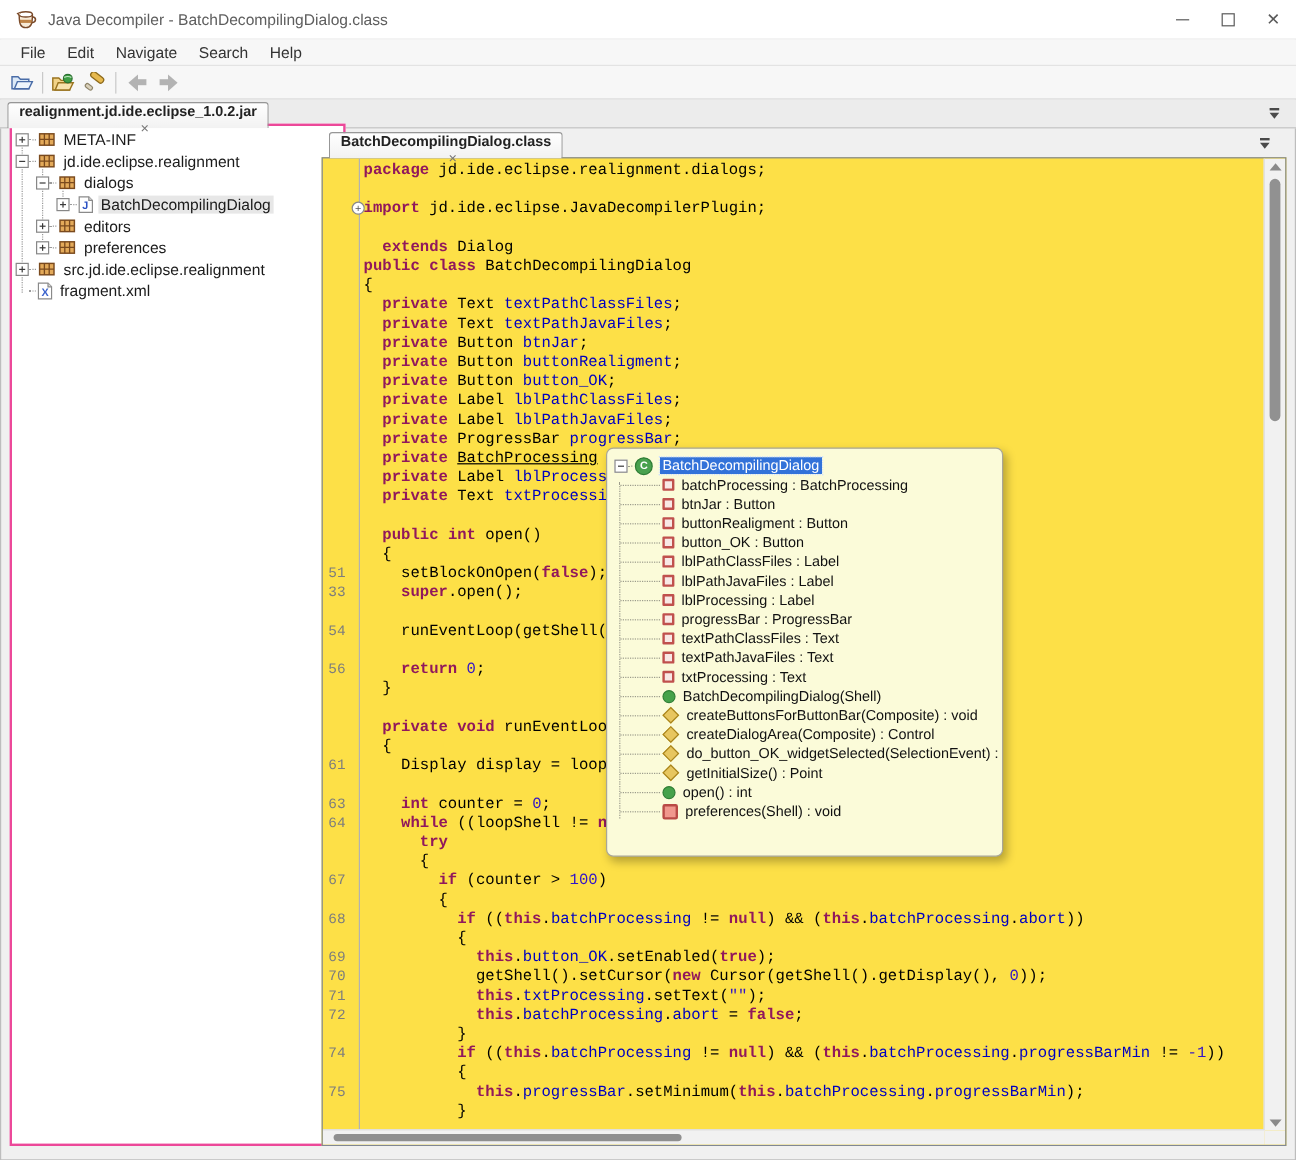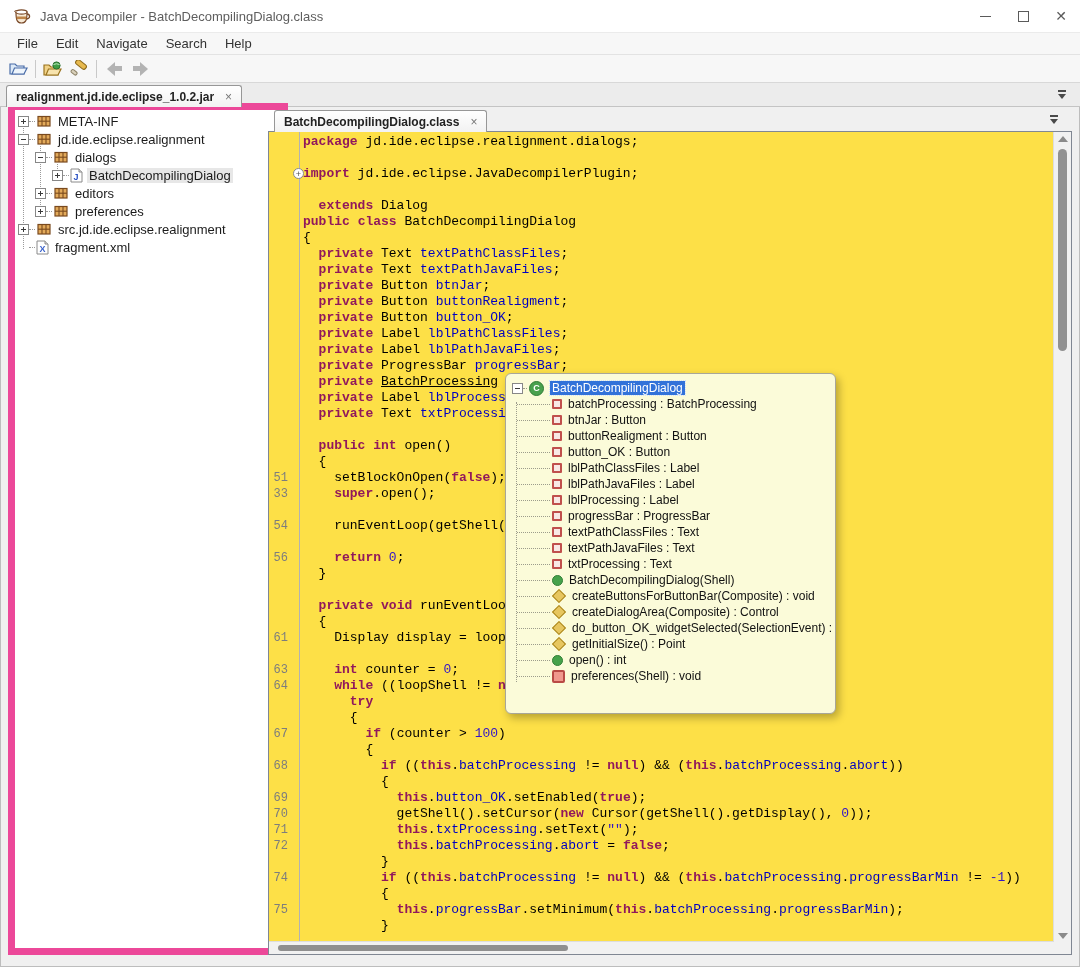--- a/index.html
+++ b/index.html
@@ -25,29 +25,29 @@
   .tbtn{width:26px;height:22px;display:flex;align-items:center;justify-content:center;}
   .tsep{width:1px;height:18px;background:#c9c9c9;margin:0 4px;}
   .nav-arrow{display:flex;align-items:center;}
   .nav-arrow .tail{width:7px;height:5px;background:#b3b3b3;}
   .nav-arrow .head-r{width:0;height:0;border-top:7px solid transparent;border-bottom:7px solid transparent;border-left:8px solid #b3b3b3;}
   .nav-arrow .head-l{width:0;height:0;border-top:7px solid transparent;border-bottom:7px solid transparent;border-right:8px solid #b3b3b3;}
   
   #jar-tabbar{height:23px;background:#ececec;border-bottom:1px solid #c4c4c4;display:flex;align-items:flex-end;padding-left:6px;position:relative;}
   .tab{height:21px;background:linear-gradient(#ffffff,#f2f2f2);border:1px solid #979797;border-bottom:none;
        border-radius:3px 3px 0 0;display:flex;align-items:center;padding:0 9px;margin-bottom:-1px;
-       font-size:12px;font-weight:bold;color:#222;position:relative;z-index:2;}
+       font-size:12px;font-weight:bold;color:#222;position:relative;z-index:2;flex-direction:column;}
   .tab-close{margin-left:11px;color:#777;font-size:12px;font-weight:normal;}
   .tab-dd{position:absolute;right:13px;top:7px;width:10px;height:9px;}
   .tab-dd::before{content:"";position:absolute;top:0;left:1px;width:8px;height:2px;background:#4a4a4a;}
   .tab-dd::after{content:"";position:absolute;top:4px;left:1px;width:0;height:0;
        border-left:4px solid transparent;border-right:4px solid transparent;border-top:5px solid #4a4a4a;}
   
   #tree-panel{position:absolute;left:8px;top:103px;width:280px;height:852px;background:#fff;
-      border:7px solid #ec4899;box-sizing:border-box;overflow:hidden;font-size:13px;}
+      border:2px solid #ec4899;box-sizing:border-box;overflow:hidden;font-size:13px;}
   #tree-rows{position:relative;padding-top:2px;}
   .tree-row{height:18px;display:flex;align-items:center;padding-left:3px;position:relative;}
   .exp{width:9px;height:9px;border:1px solid #878787;background:#fff;position:relative;flex:none;}
   .exp::before{content:"";position:absolute;left:2px;top:4px;width:5px;height:1px;background:#3a3a3a;}
   .exp.plus::after{content:"";position:absolute;left:4px;top:2px;width:1px;height:5px;background:#3a3a3a;}
   .exp-spacer{width:11px;flex:none;}
   .stub{width:6px;height:0;border-bottom:1px dotted #9a9a9a;flex:none;}
   .tree-ic{margin:0 4px 0 1px;flex:none;display:flex;}
   .tree-label{color:#1b1b1b;white-space:nowrap;padding:0 2px;}
   .tree-label.sel{background:#e7e7e7;}

